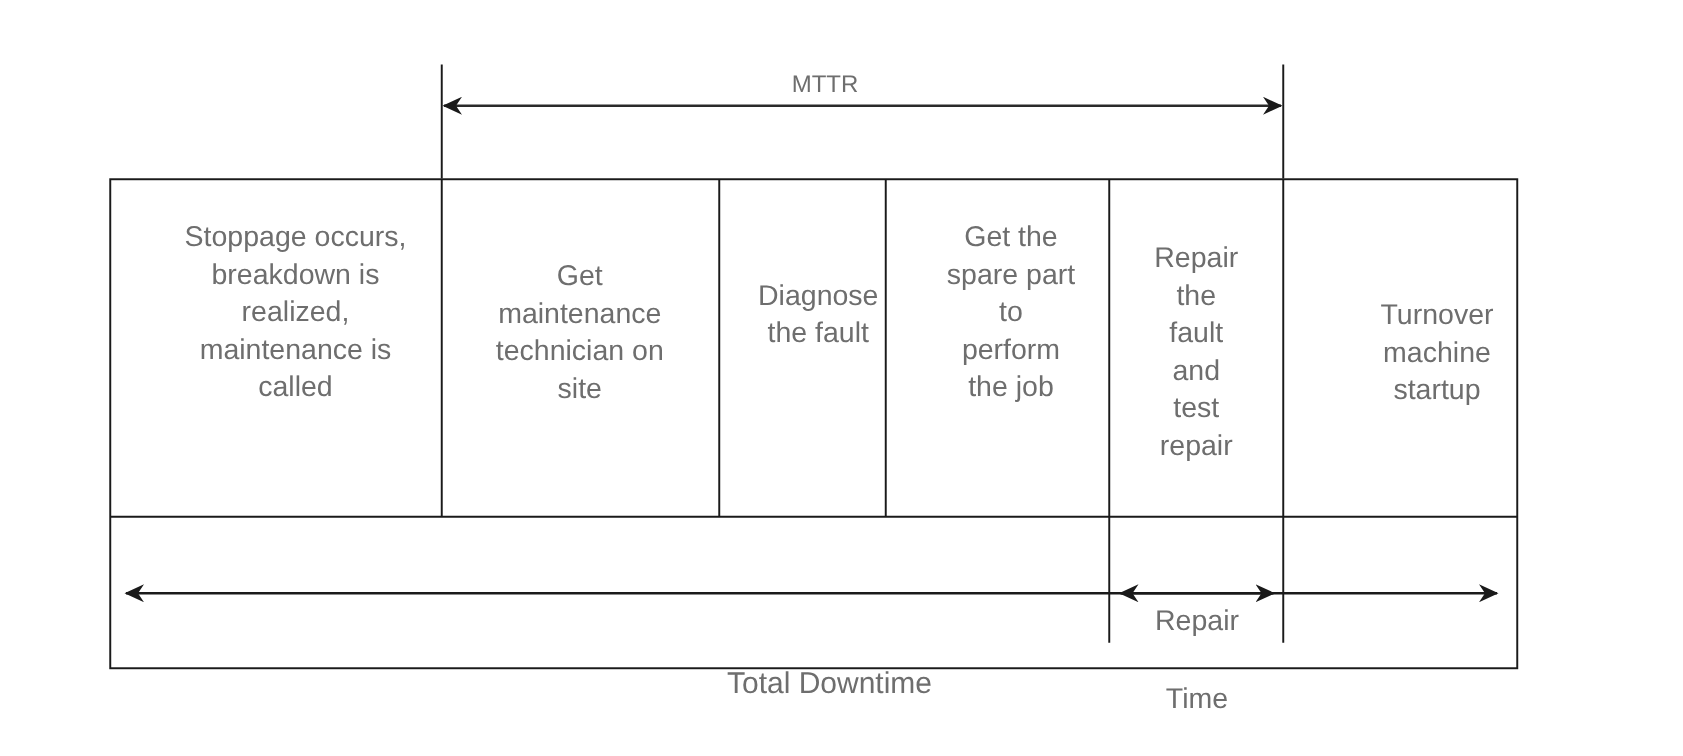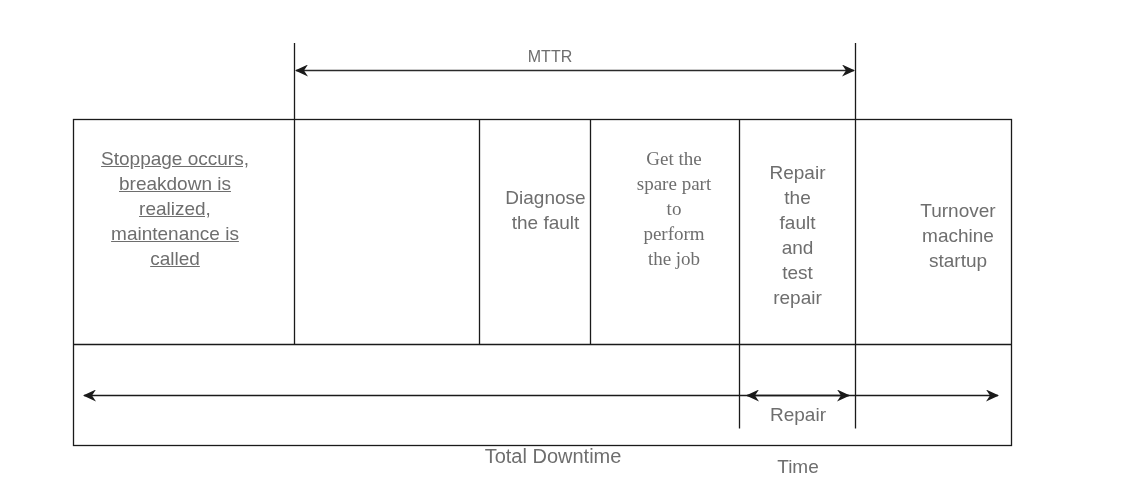--- a/index.html
+++ b/index.html
@@ -66,24 +66,24 @@
     font-size: 19px;
     line-height: 26px;
     background: transparent;
   }
   .repair-label span {
     display: block;
     background: #ffffff;
     padding: 0 1px;
   }
   
-  .c0 { left: 66px;  top: 146px; width: 218px; text-decoration: underline; }
+  .c0 { left: 88px;  top: 146px; width: 218px; }
   .c1 { left: 295px; top: 172px; width: 183px; }
   .c2 { left: 481px; top: 185px; width: 129px; }
-  .c3 { left: 592px; top: 146px; width: 164px; font-family: Liberation Serif, serif; }
+  .c3 { left: 592px; top: 146px; width: 164px; }
   .c4 { left: 741px; top: 160px; width: 113px; }
   .c5 { left: 857px; top: 198px; width: 154px; padding-left: 24px; }
 </style>
 </head>
 <body>
 
 <div id="diagram">
 
   <svg class="svg-layer" viewBox="0 0 1122 504" xmlns="http://www.w3.org/2000/svg">
     <defs>
@@ -116,20 +116,24 @@
     <line x1="84" y1="395.5" x2="998" y2="395.5" stroke="#1a1a1a" stroke-width="1.6" marker-start="url(#arrL)" marker-end="url(#arrR)"></line>
 
     <line x1="747" y1="395.5" x2="849" y2="395.5" stroke="#1a1a1a" stroke-width="1.6" marker-start="url(#arrL)" marker-end="url(#arrR)"></line>
   </svg>
 
   <div class="cell-text c0">Stoppage occurs,
 breakdown is
 realized,
 maintenance is
 called</div>
+  <div class="cell-text c1">Get
+maintenance
+technician on
+site</div>
   <div class="cell-text c2">Diagnose
 the fault</div>
   <div class="cell-text c3">Get the
 spare part
 to
 perform
 the job</div>
   <div class="cell-text c4">Repair
 the
 fault

